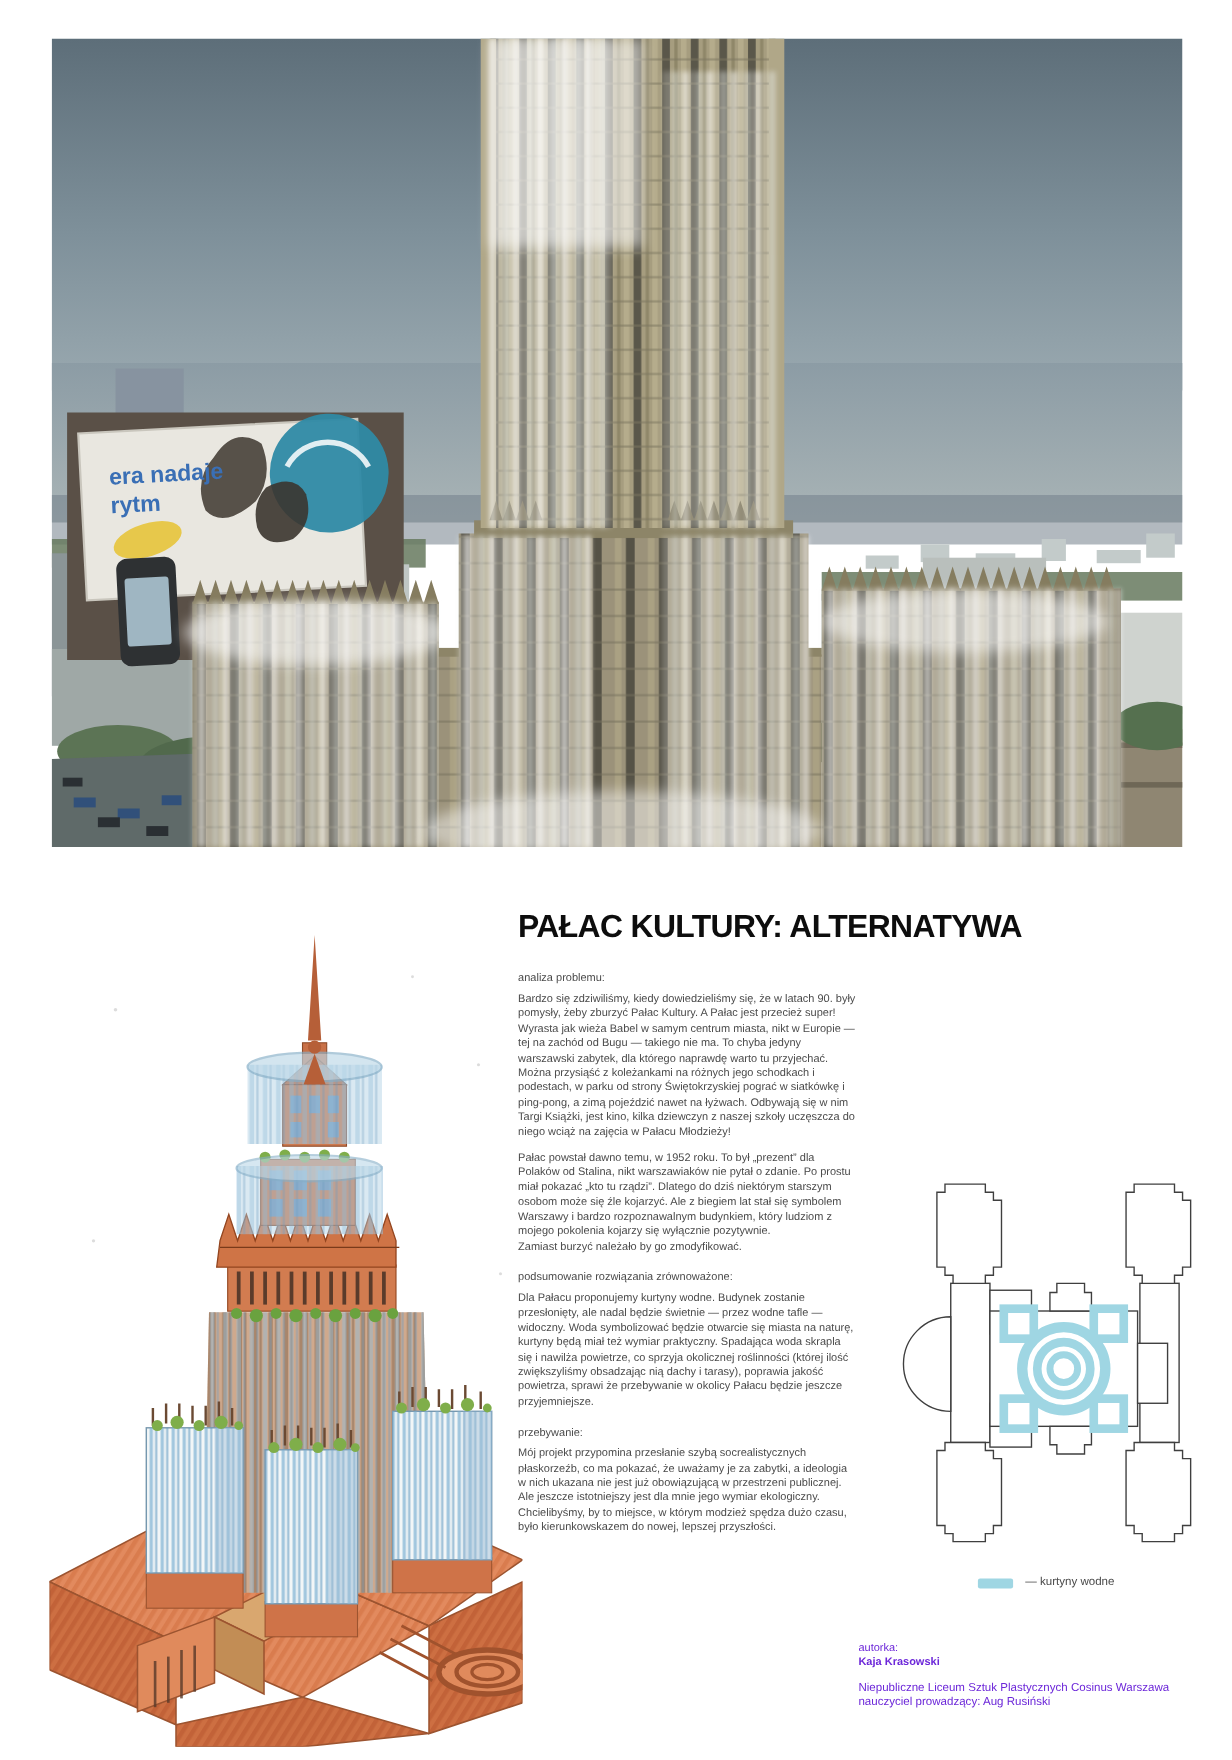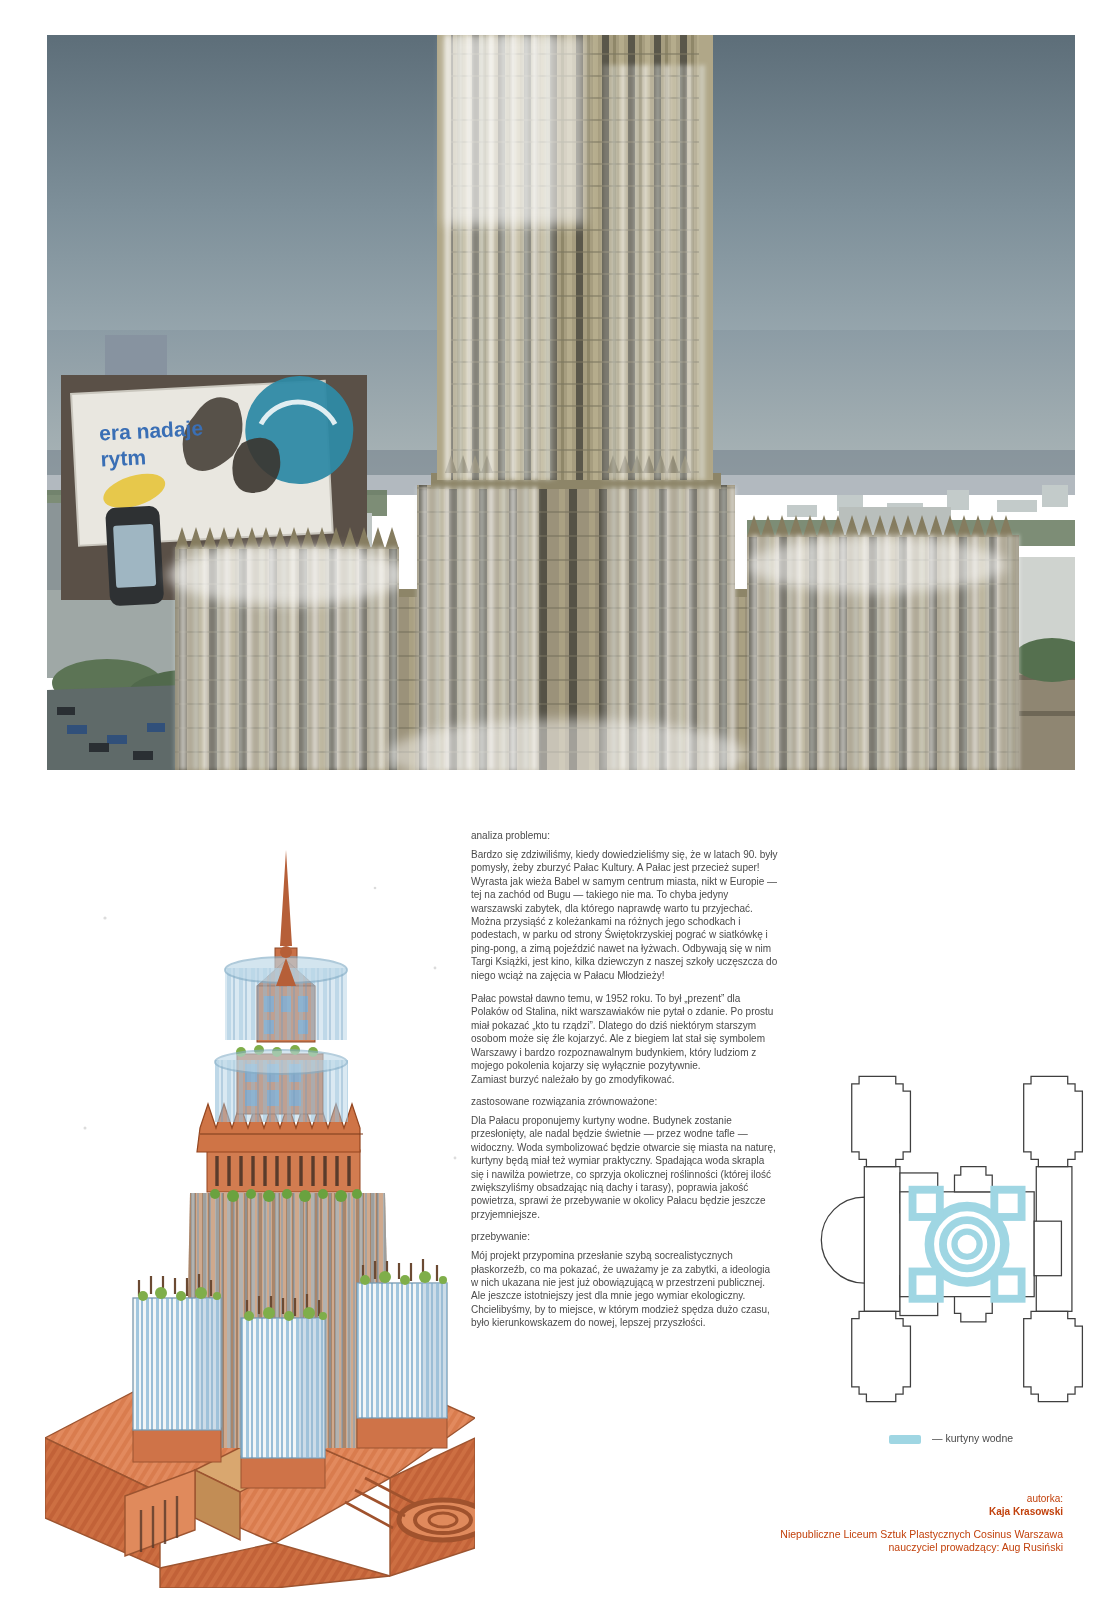--- a/index.html
+++ b/index.html
@@ -3,28 +3,28 @@
 <meta charset="utf-8">
 <style>
   html,body{margin:0;padding:0;background:#ffffff;}
   .page{position:relative;width:1120px;height:1600px;background:#ffffff;overflow:hidden;
         font-family:"Liberation Sans",sans-serif;}
   .photo{position:absolute;left:47px;top:35px;width:1028px;height:735px;}
   .drawing{position:absolute;left:45px;top:828px;width:430px;height:760px;}
   .copy{position:absolute;left:471px;top:826px;width:308px;color:#454545;}
   .copy h1{margin:0 0 24px 0;font-size:29px;line-height:34px;font-weight:bold;
            letter-spacing:-0.6px;color:#0d0d0d;white-space:nowrap;}
-  .sec-head{font-size:10px;color:#4a4a4a;margin:4px 0 7px 0;}
+  .sec-head{font-size:10px;color:#4a4a4a;margin:16px 0 7px 0;}
   .para{font-size:10px;line-height:13.4px;color:#4a4a4a;margin:0 0 10px 0;
         white-space:pre-line;}
   .plan{position:absolute;left:793px;top:1066px;width:302px;height:346px;}
   .legend{position:absolute;left:889px;top:1432px;display:flex;align-items:flex-end;gap:11px;}
   .legend-swatch{width:32px;height:9px;border-radius:2px;}
   .legend-label{font-size:10.5px;color:#4a4a4a;}
-  .credits{position:absolute;right:57px;top:1492px;text-align:right;color:#c2410c;}
+  .credits{position:absolute;right:57px;top:1492px;text-align:left;color:#6d28d9;}
   .credits .role{font-size:10px;line-height:13px;}
   .credits .author{font-size:10px;font-weight:bold;line-height:14px;}
   .credits .school{font-size:10.5px;line-height:13px;margin-top:9px;}
   .credits .teacher{font-size:10.5px;line-height:13px;}
 </style>
 </head>
 <body>
 
 <div class="page">
 
@@ -359,30 +359,31 @@
     <g fill="#8a8a8a" opacity="0.3">
       <circle cx="60" cy="90" r="1.6"></circle>
         <circle cx="390" cy="140" r="1.4"></circle>
         <circle cx="40" cy="300" r="1.5"></circle>
       <circle cx="410" cy="330" r="1.4"></circle>
         <circle cx="330" cy="60" r="1.3"></circle>
     </g>
   </svg>
 
   <div class="copy">
+    <h1>PAŁAC KULTURY: ALTERNATYWA</h1>
 
     <div class="section">
       <div class="sec-head">analiza problemu:</div>
       <p class="para">Bardzo się zdziwiliśmy, kiedy dowiedzieliśmy się, że w latach 90. były pomysły, żeby zburzyć Pałac Kultury. A Pałac jest przecież super! Wyrasta jak wieża Babel w samym centrum miasta, nikt w Europie — tej na zachód od Bugu — takiego nie ma. To chyba jedyny warszawski zabytek, dla którego naprawdę warto tu przyjechać. Można przysiąść z koleżankami na różnych jego schodkach i podestach, w parku od strony Świętokrzyskiej pograć w siatkówkę i ping-pong, a zimą pojeździć nawet na łyżwach. Odbywają się w nim Targi Książki, jest kino, kilka dziewczyn z naszej szkoły uczęszcza do niego wciąż na zajęcia w Pałacu Młodzieży!</p>
       <p class="para">Pałac powstał dawno temu, w 1952 roku. To był „prezent” dla Polaków od Stalina, nikt warszawiaków nie pytał o zdanie. Po prostu miał pokazać „kto tu rządzi”. Dlatego do dziś niektórym starszym osobom może się źle kojarzyć. Ale z biegiem lat stał się symbolem Warszawy i bardzo rozpoznawalnym budynkiem, który ludziom z mojego pokolenia kojarzy się wyłącznie pozytywnie.
 Zamiast burzyć należało by go zmodyfikować.</p>
     </div>
 
     <div class="section">
-      <div class="sec-head">zastosowane rozwiązania zrównoważone:</div>
+      <div class="sec-head">podsumowanie rozwiązania zrównoważone:</div>
       <p class="para">Dla Pałacu proponujemy kurtyny wodne. Budynek zostanie przesłonięty, ale nadal będzie świetnie — przez wodne tafle — widoczny. Woda symbolizować będzie otwarcie się miasta na naturę, kurtyny będą miał też wymiar praktyczny. Spadająca woda skrapla się i nawilża powietrze, co sprzyja okolicznej roślinności (której ilość zwiększyliśmy obsadzając nią dachy i tarasy), poprawia jakość powietrza, sprawi że przebywanie w okolicy Pałacu będzie jeszcze przyjemniejsze.</p>
     </div>
 
     <div class="section">
       <div class="sec-head">przebywanie:</div>
       <p class="para">Mój projekt przypomina przesłanie szybą socrealistycznych płaskorzeźb, co ma pokazać, że uważamy je za zabytki, a ideologia w nich ukazana nie jest już obowiązującą w przestrzeni publicznej. Ale jeszcze istotniejszy jest dla mnie jego wymiar ekologiczny. Chcielibyśmy, by to miejsce, w którym modzież spędza dużo czasu, było kierunkowskazem do nowej, lepszej przyszłości.</p>
     </div>
   </div>
 
   <svg class="plan" viewBox="0 0 280 330" aria-label="floor plan">

